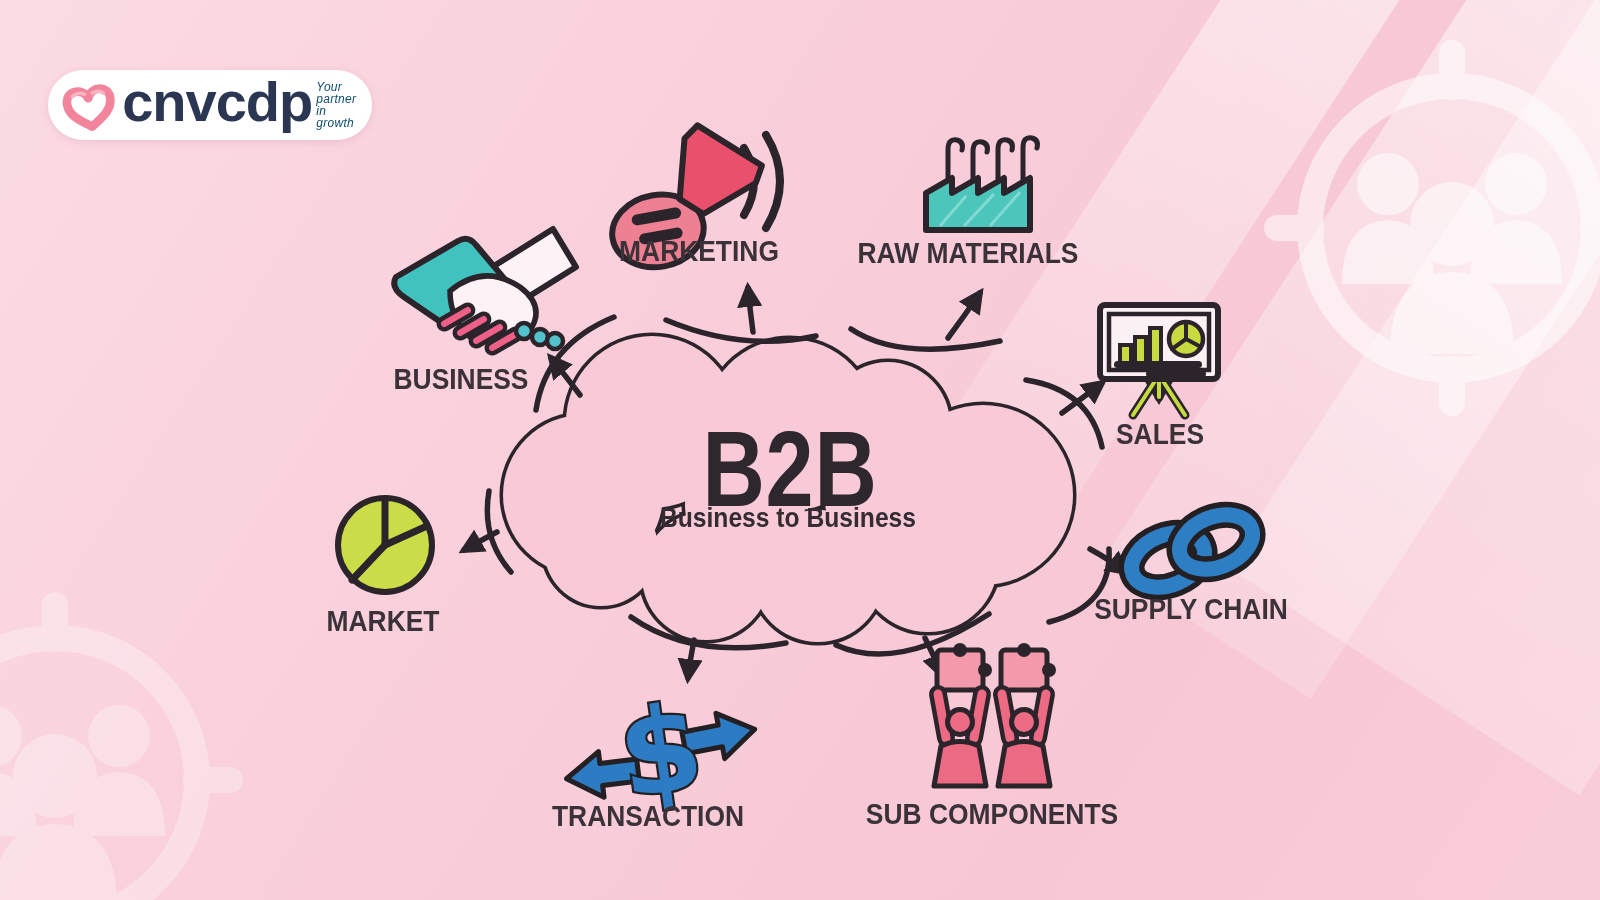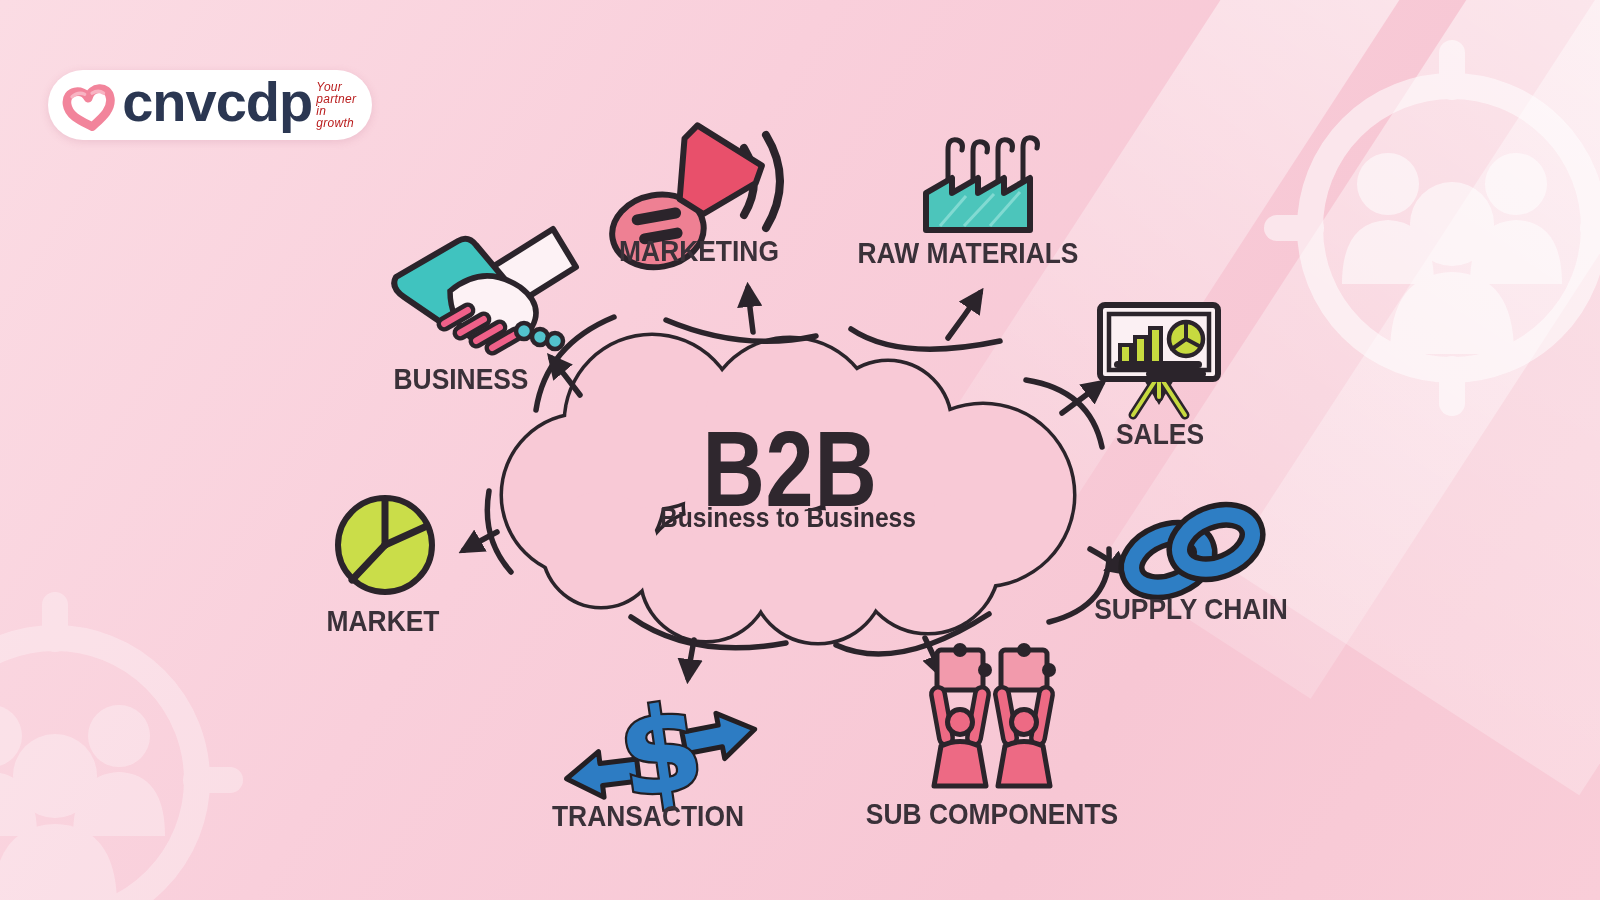--- a/index.html
+++ b/index.html
@@ -16,21 +16,21 @@
   .stripe3{left:1460px;top:-220px;width:420px;height:980px;
     background:linear-gradient(180deg,rgba(255,255,255,.5),rgba(255,255,255,.25));}
   .deco-target{position:absolute;pointer-events:none;}
   .logo-pill{
     position:absolute;left:48px;top:70px;width:324px;height:70px;border-radius:36px;
     background:#ffffff;box-shadow:0 2px 8px rgba(180,90,120,.18);
     display:flex;align-items:center;padding:0 10px 0 14px;box-sizing:border-box;
   }
   .logo-text{display:flex;margin-left:6px;line-height:1;}
   .brand{font-size:56px;font-weight:bold;color:#2b3752;letter-spacing:-1px;margin-top:-6px;}
-  .tagline{font-size:12px;font-style:italic;color:#b91c1c;margin-top:1px;margin-left:4px;letter-spacing:.3px;}
+  .tagline{font-size:12px;font-style:italic;color:#0c4a6e;margin-top:1px;margin-left:4px;letter-spacing:.3px;}
   .diagram-svg{position:absolute;left:0;top:0;}
   .center-title{
     position:absolute;left:790px;top:406px;transform:translateX(-50%) scaleX(.8);
     font-size:108px;font-weight:bold;color:#2f272e;white-space:nowrap;letter-spacing:1px;
   }
   .center-subtitle{
     position:absolute;left:788px;top:502px;transform:translateX(-50%) scaleX(.88);
     font-size:28px;font-weight:bold;color:#352c33;white-space:nowrap;
   }
   .node-label{

